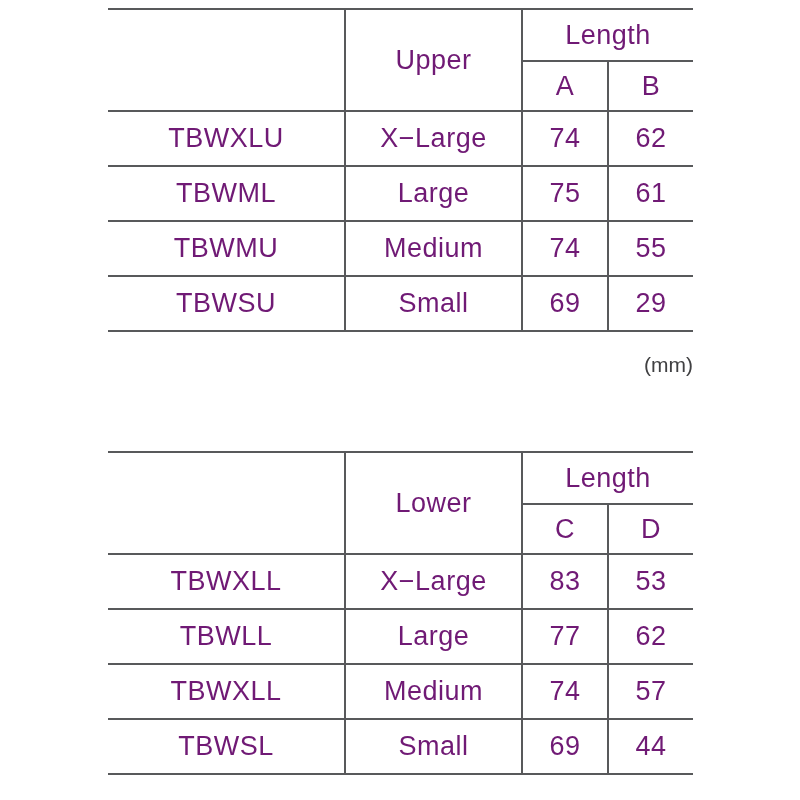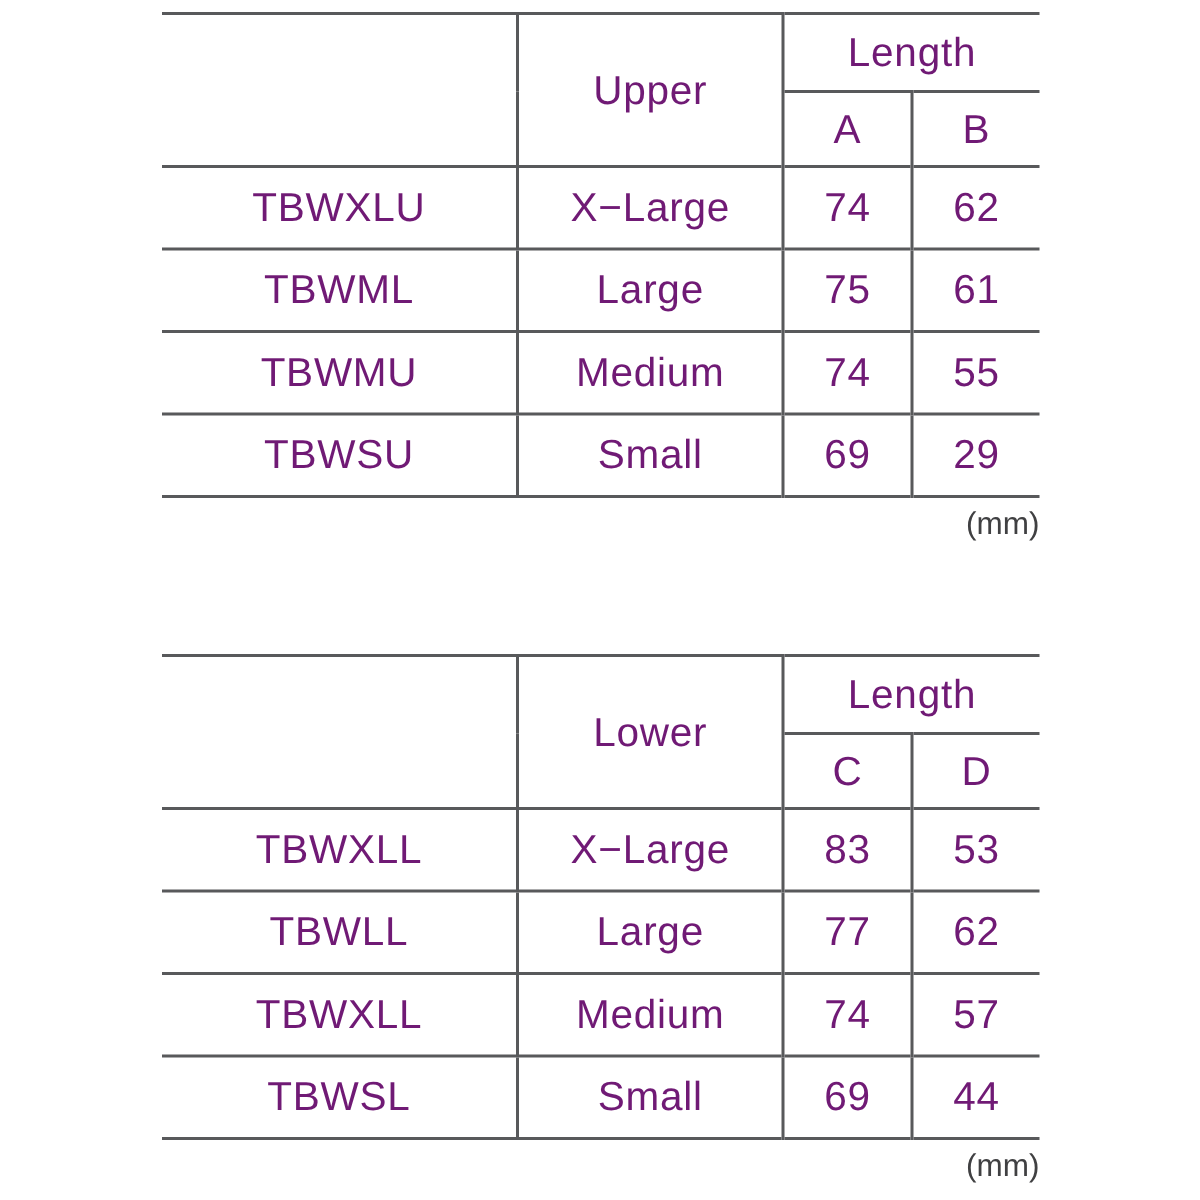--- a/index.html
+++ b/index.html
@@ -43,21 +43,21 @@
     border-left: 2px solid #58595b;
   }
   tr.header-top  { height: 52px; }
   tr.header-sub  { height: 50px; }
   tr.data-row    { height: 55px; }
   .unit-row {
     width: 585px;
     text-align: right;
     font-size: 21px;
     line-height: 26px;
-    padding-top: 5px;
+    padding-top: 20px;
     color: #404042;
   }
   .table-gap {
     height: 73px;
   }
 </style>
 </head>
 <body>
 
 <div class="page">

